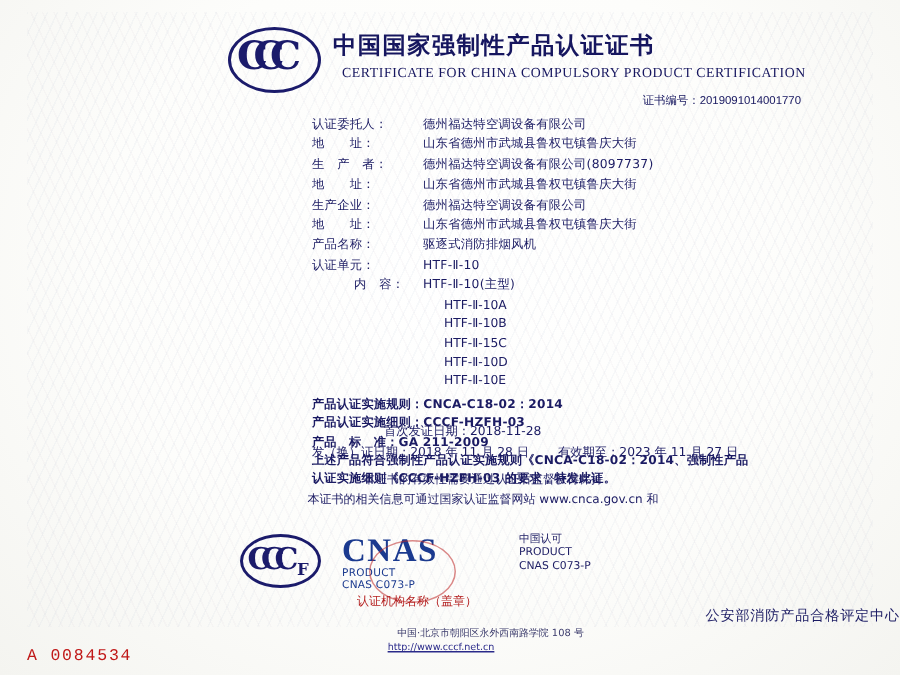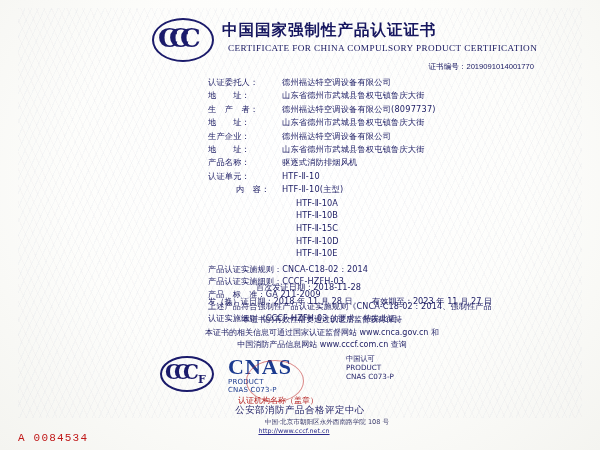--- a/index.html
+++ b/index.html
@@ -68,20 +68,21 @@
   .lbl{width:74px;flex:none;letter-spacing:0.2px;}
   .val{flex:1;letter-spacing:0.2px;}
   .sub{
     font-size:8.2px;line-height:12.2px;color:#1b1b63;
     padding-left:88px;margin-bottom:0.5px;
   }
   .gap{height:3px;}
   .note{
     font-size:8.1px;line-height:12.3px;color:#1b1b63;
     letter-spacing:0.15px;
+    font-weight:bold;
   }
   .note.indent{padding-left:0px;}
   .dates{
     position:absolute;left:256px;top:282px;font-size:8.2px;color:#1b1b63;
   }
   .dates2{
     position:absolute;left:208px;top:296px;font-size:8.2px;color:#1b1b63;
   }
   .footnotes{
     position:absolute;left:112px;top:314px;width:420px;text-align:center;
@@ -122,21 +123,21 @@
     color:#b21a1a;
   }
   .stamp .t2{
     position:absolute;left:10px;top:39px;font-size:8px;color:#b42020;
   }
   .stamp .ring{
     position:absolute;left:18px;top:4px;width:56px;height:40px;
     border:1.5px solid rgba(190,40,40,0.55);border-radius:50%;
   }
   .orgline{
-    position:absolute;left:0;top:404px;width:600px;text-align:center;
+    position:absolute;left:0;top:404px;width:600px;text-align:right;
     font-size:9.4px;color:#1b1b63;letter-spacing:0.6px;font-family:Liberation Serif, serif;
   }
   .addr{
     position:absolute;left:0;top:418px;width:600px;text-align:center;
     font-size:6.6px;color:#3a3a6b;margin-left:27px;
   }
   .url{
     position:absolute;left:0;top:427px;width:588px;text-align:center;
     font-size:6.4px;color:#2a2a8a;text-decoration:underline;
   }
@@ -232,21 +233,20 @@
 
   <div class="dates2">
     <span>发（换）证日期：</span><span>2018 年 11 月 28 日</span>
     <span style="display:inline-block;width:14px;"></span>
     <span>有效期至：</span><span>2023 年 11 月 27 日</span>
   </div>
 
   <div class="footnotes">
     <span class="ln">本证书的有效性需要通过认证后监督获得保持</span>
     <span class="ln">本证书的相关信息可通过国家认证监督网站 www.cnca.gov.cn 和</span>
-    <span class="ln">中国消防产品信息网站 www.cccf.com.cn 查询</span>
   </div>
 
   <div class="logos">
     <div class="ccc-small">
       <div class="ell"></div>
       <div class="c c1">C</div>
       <div class="c c2">C</div>
       <div class="c c3">C</div>
       <div class="c f">F</div>
     </div>

